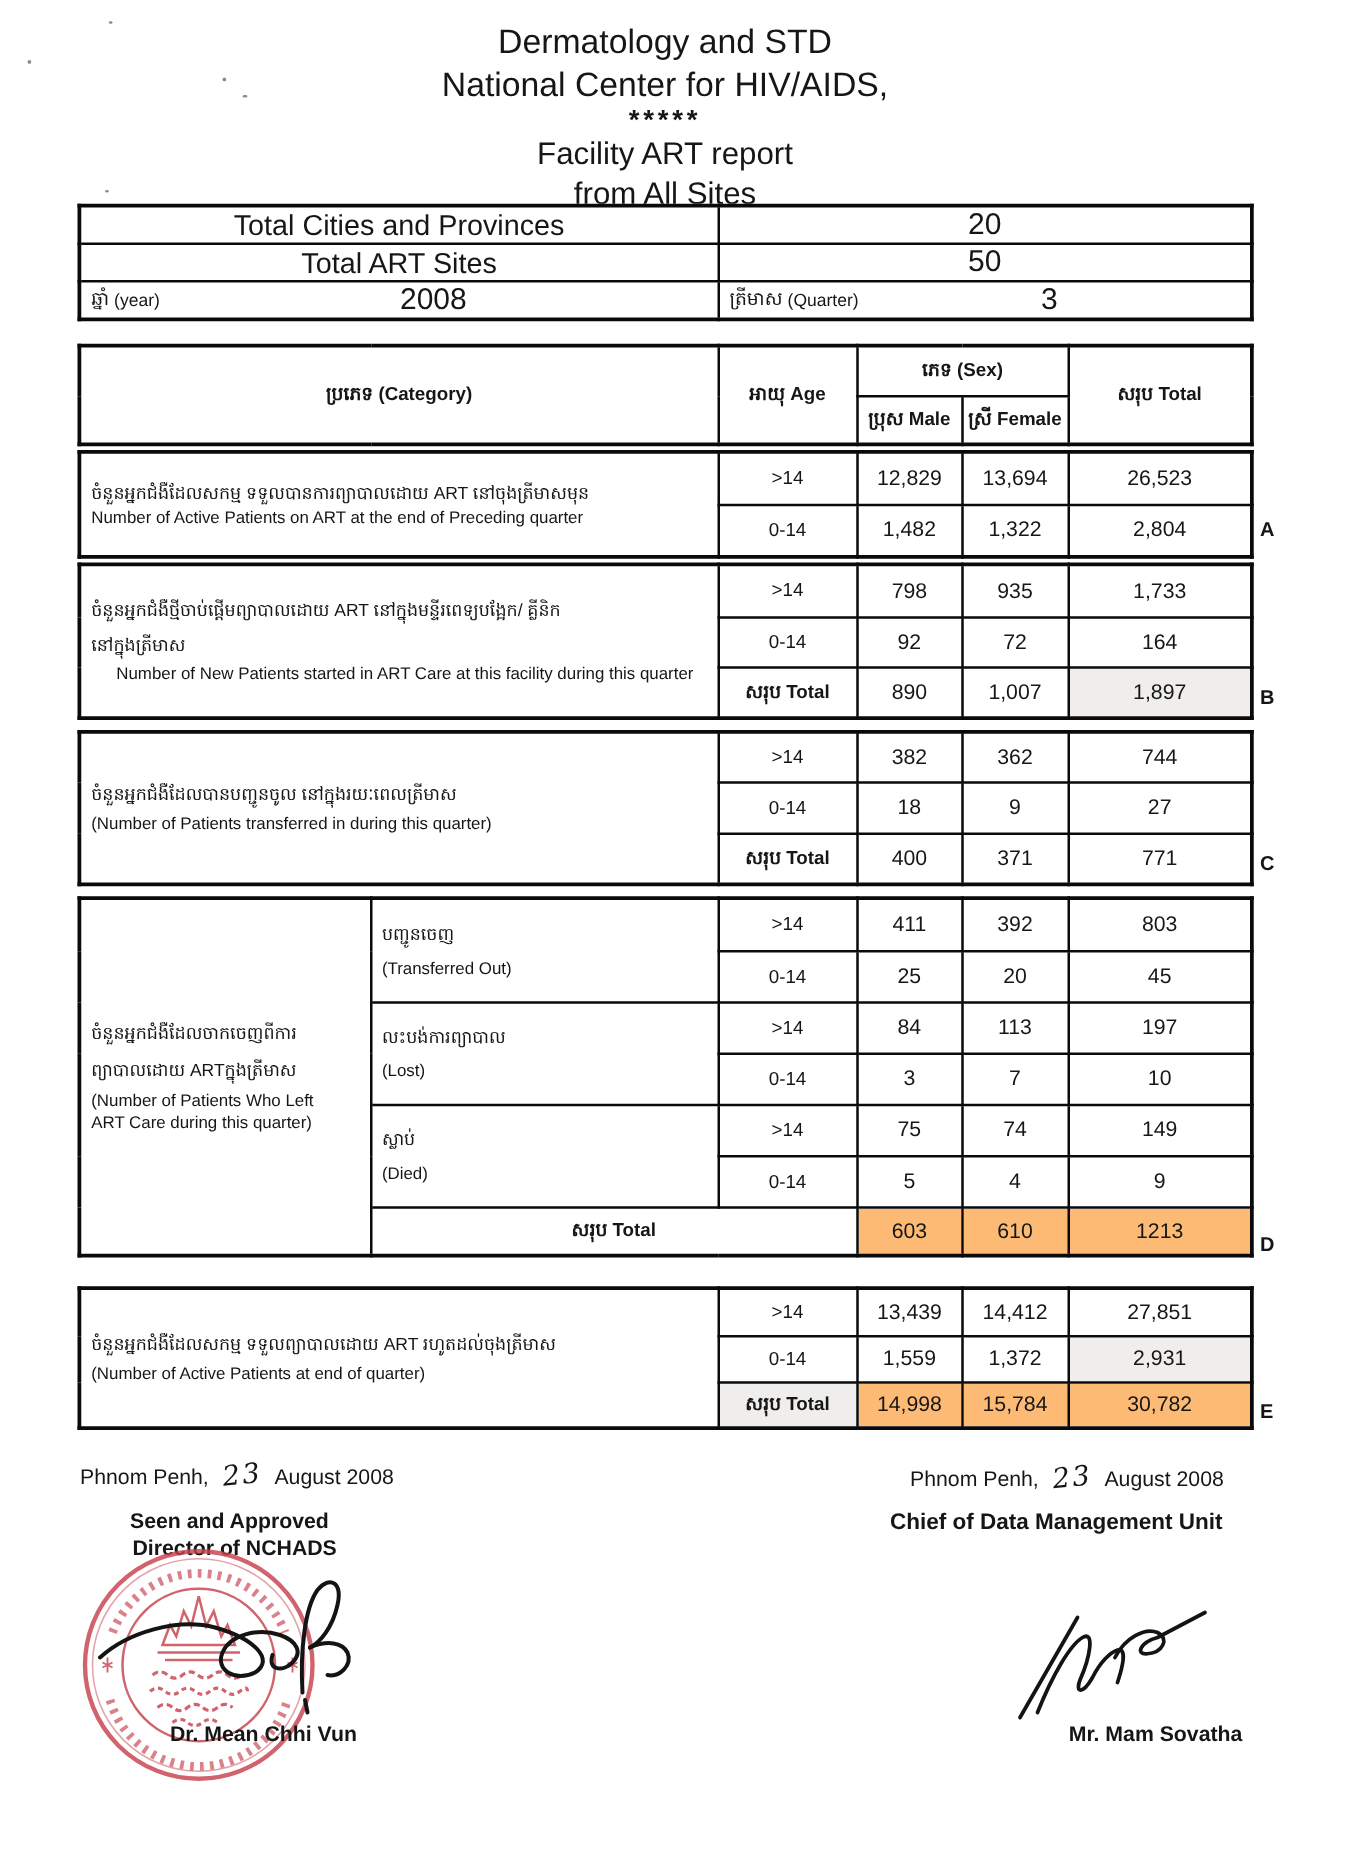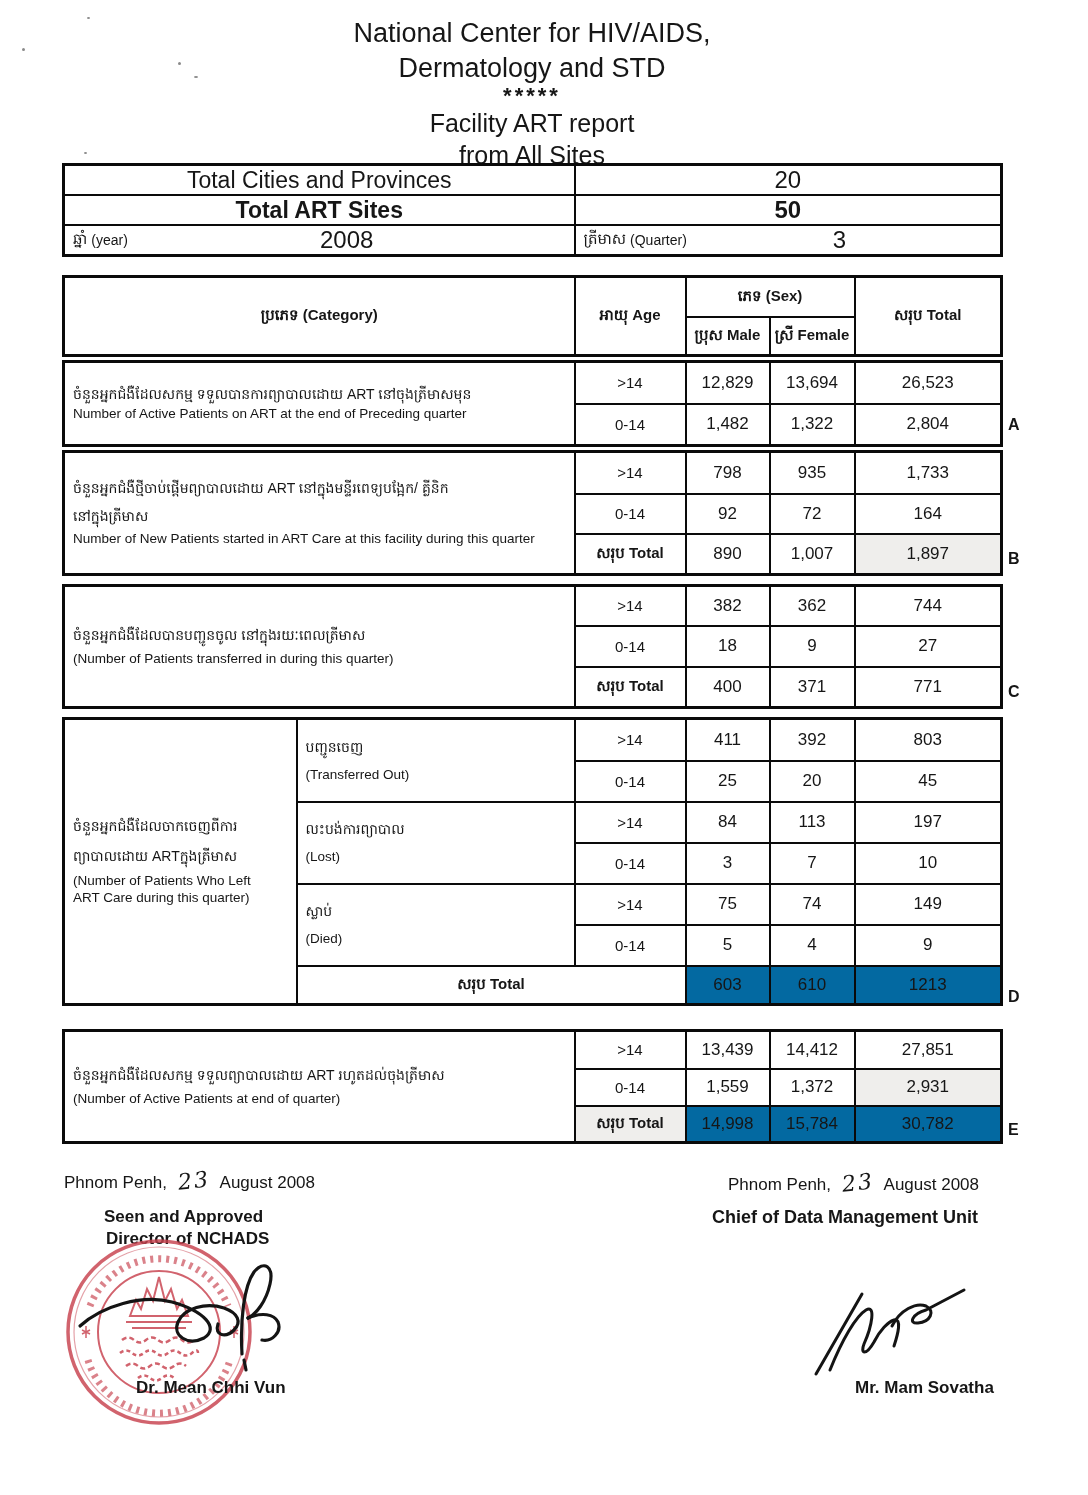--- a/index.html
+++ b/index.html
@@ -20,21 +20,21 @@
   
   table { border-collapse: collapse; table-layout: fixed; background: #fff; }
   table.blk { border: 3px solid #0a0a0a; }
   td { border: 2px solid #0a0a0a; vertical-align: middle; overflow: hidden; }
   td.num { text-align: center; font-size: 17px; }
   td.age { text-align: center; font-size: 15px; }
   td.cat { text-align: left; padding: 4px 6px 4px 8px; }
   .kh  { font-size: 14px; line-height: 1.55; }
   .eng { font-size: 13.5px; line-height: 1.25; }
   td.total-label { text-align: center; font-size: 15px; font-weight: bold; }
-  .shade  { background: #0369a1; }
+  .shade  { background: #fdba74; }
   .shade2 { background: #efeeec; }
 
   
   .summary td { font-size: 23px; text-align: center; }
   .summary .val { font-size: 24px; }
   .yr-cell { display: flex; align-items: center; padding: 0 8px; }
   .yr-kh { font-size: 15px; }
   .yr-en { font-size: 14px; margin-left: 4px; }
   .yr-val { flex: 1; text-align: center; font-size: 24px; }
 
@@ -58,38 +58,38 @@
 
 <div class="abs" style="inset:0;">
 
   <span class="speck" style="left:87px;top:17px;width:3px;height:2px;"></span>
   <span class="speck" style="left:178px;top:62px;width:3px;height:3px;"></span>
   <span class="speck" style="left:194px;top:76px;width:4px;height:2px;"></span>
   <span class="speck" style="left:22px;top:48px;width:3px;height:3px;"></span>
   <span class="speck" style="left:84px;top:152px;width:3px;height:2px;"></span>
 
   <div class="abs title-block">
+    <div class="title-org">Dermatology and STD</div>
     <div class="title-org">National Center for HIV/AIDS,</div>
-    <div class="title-org">Dermatology and STD</div>
     <div class="title-stars">*****</div>
     <div class="title-report">Facility ART report</div>
     <div class="title-report">from All Sites</div>
   </div>
 
   <table class="abs blk summary" style="left:62px;top:163px;width:938px;">
     <colgroup>
         <col style="width:511px">
         <col style="width:427px">
       </colgroup>
     <tbody>
         <tr style="height:24px;">
       <td>Total Cities and Provinces</td>
       <td class="val">20</td>
     </tr>
-    <tr style="height:28px;font-weight:bold;">
+    <tr style="height:28px;">
       <td>Total ART Sites</td>
       <td class="val">50</td>
     </tr>
     <tr style="height:28px;">
       <td>
         <div class="yr-cell">
           <span class="yr-kh">ឆ្នាំ</span>
           <span class="yr-en">(year)</span>
           <span class="yr-val">2008</span>
         </div>
@@ -162,21 +162,21 @@
         <col style="width:111px">
       <col style="width:84px">
         <col style="width:85px">
         <col style="width:147px">
     </colgroup>
     <tbody>
         <tr style="height:42px;">
       <td rowspan="3" class="cat">
         <div class="kh">ចំនួនអ្នកជំងឺថ្មីចាប់ផ្តើមព្យាបាលដោយ ART នៅក្នុងមន្ទីរពេទ្យបង្អែក/ គ្លីនិក</div>
         <div class="kh" style="margin-top:6px;">នៅក្នុងត្រីមាស</div>
-        <div class="eng" style="margin-top:4px;">Number of New Patients started in ART Care at this facility during this quarter</div>
+        <div class="eng" style="margin-top:4px;margin-left:20px;">Number of New Patients started in ART Care at this facility during this quarter</div>
       </td>
       <td class="age">&gt;14</td>
       <td class="num">798</td>
       <td class="num">935</td>
       <td class="num">1,733</td>
     </tr>
     <tr style="height:40px;">
       <td class="age">0-14</td>
       <td class="num">92</td>
       <td class="num">72</td>

